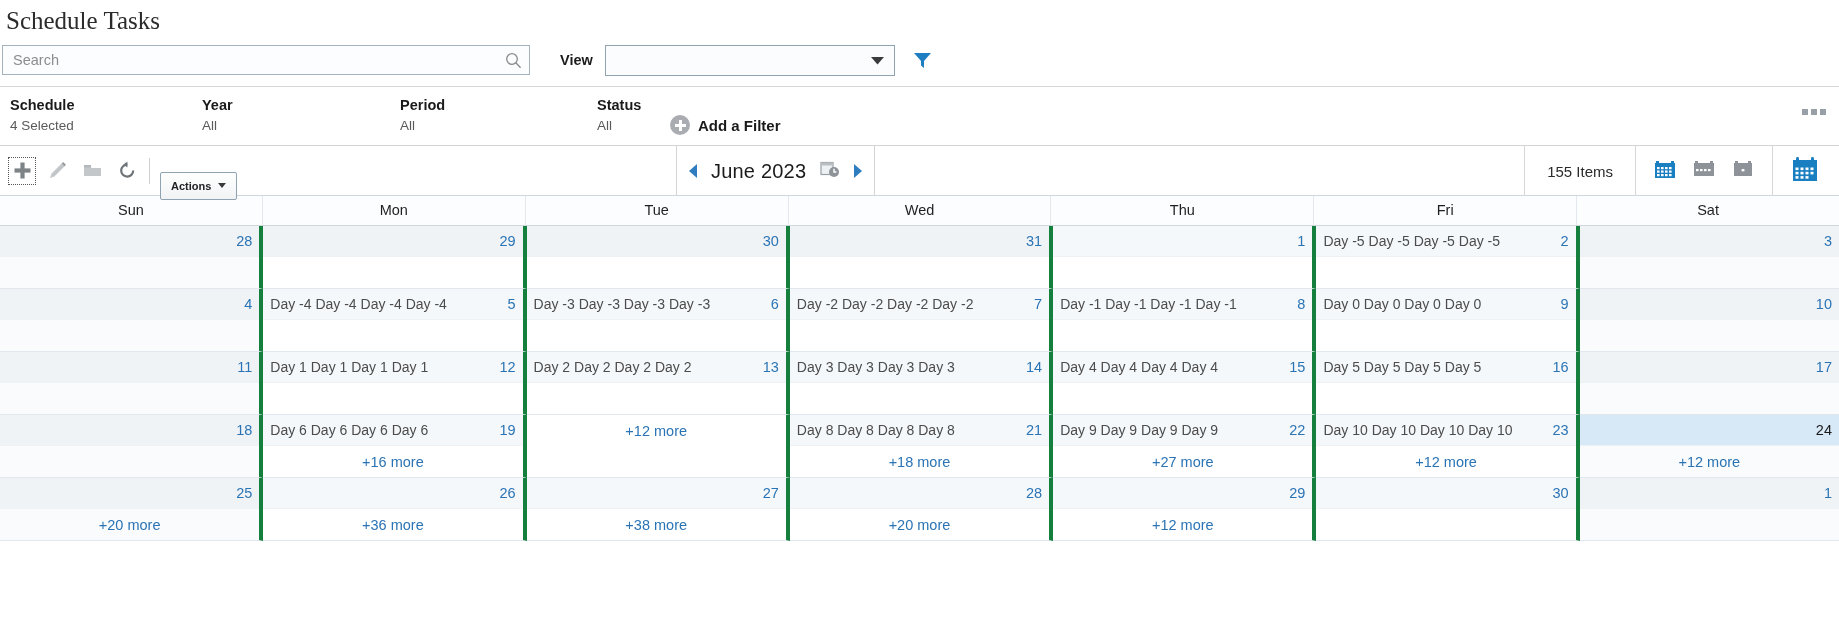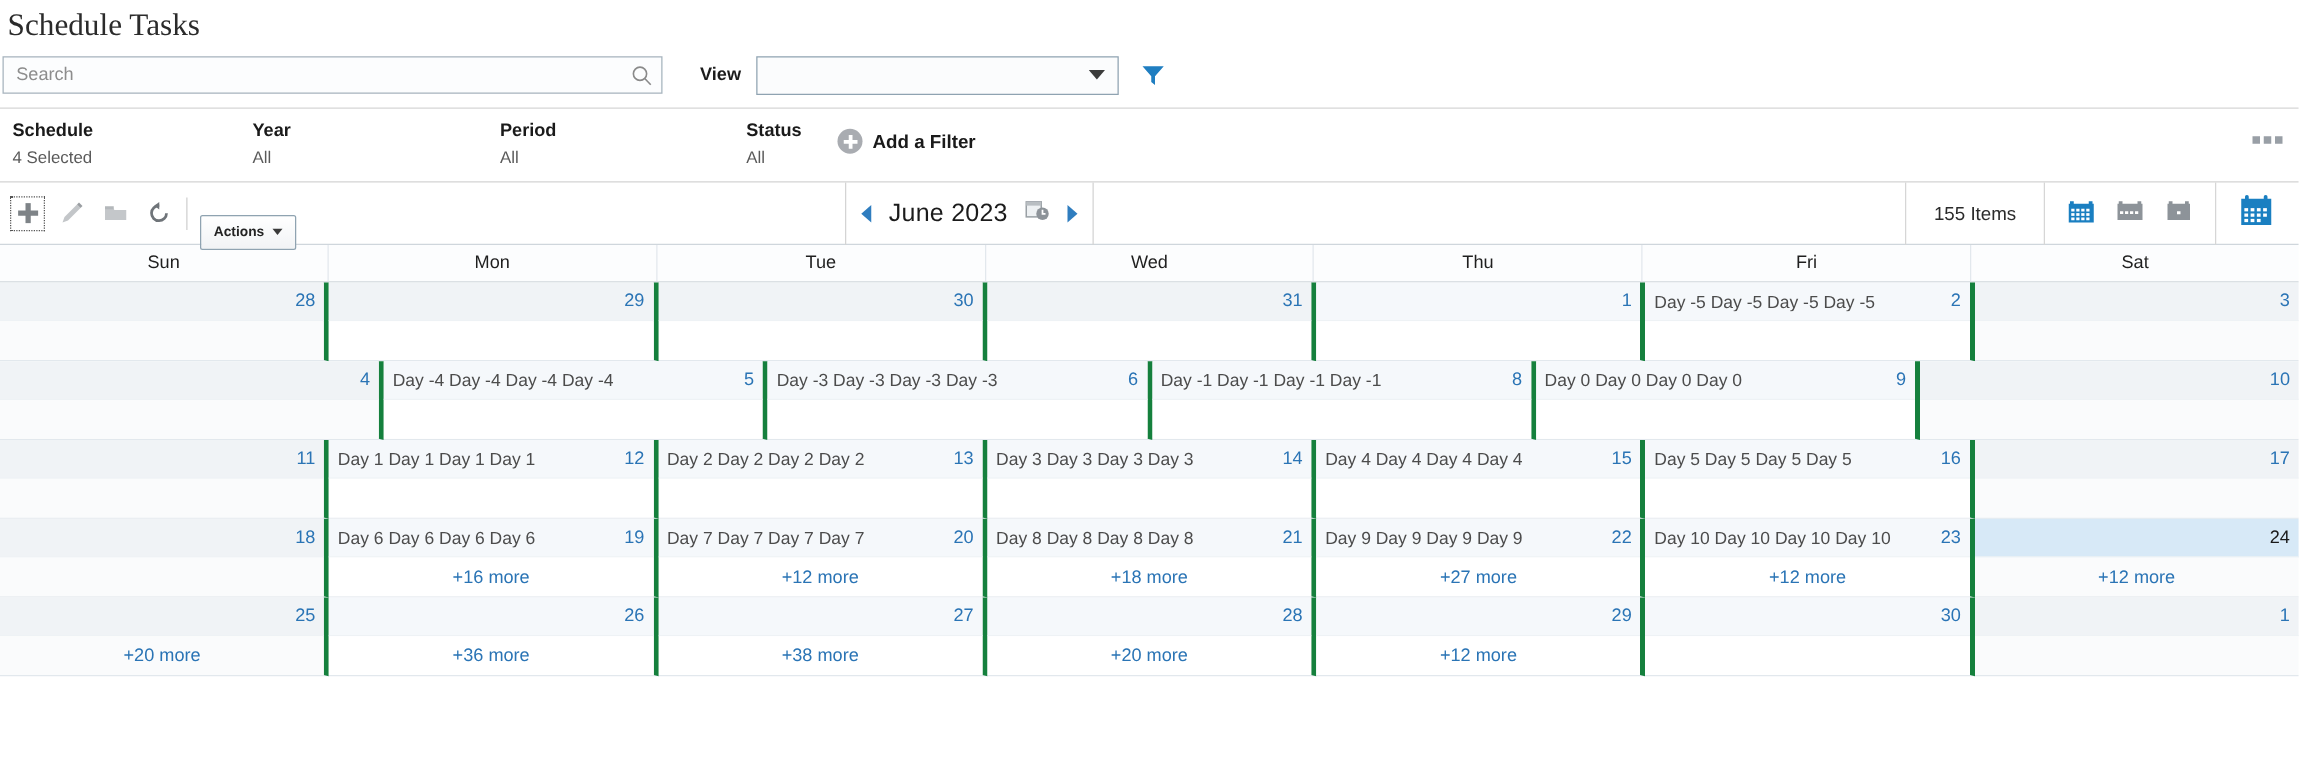--- a/index.html
+++ b/index.html
@@ -69,21 +69,21 @@
     height: 59px;
     position: relative;
     padding-top: 8px;
   }
   .filt {
     position: absolute; top: 9px;
   }
   .filt .fl-label { font-size: 14.5px; font-weight: bold; color:#1a1a1a; line-height: 19px; }
   .filt .fl-value { font-size: 13.5px; color:#5a5a5a; line-height: 22px; }
   .add-filter {
-    position: absolute; left: 670px; top: 16px;
+    position: absolute; left: 670px; top: 28px;
     display:flex; align-items:center; gap:8px;
   }
   .add-filter .plus-circle {
     width: 20px; height: 20px; border-radius: 50%;
     background:#a9acb1; position:relative; flex:0 0 auto;
   }
   .add-filter .plus-circle:before, .add-filter .plus-circle:after {
     content:""; position:absolute; background:#fff;
   }
   .add-filter .plus-circle:before { left:4.5px; top:9px; width:11px; height:2.5px; }
@@ -458,20 +458,29 @@
             <div class="daynum-row">
               <span class="ev">Day -3 Day -3 Day -3 Day -3</span>
               <span class="dn">6</span>
             </div>
             <div class="body-row">
               <span class="more"></span>
             </div>
           </div>
           <div class="cell">
             <div class="daynum-row">
+              <span class="ev">Day -2 Day -2 Day -2 Day -2</span>
+              <span class="dn">7</span>
+            </div>
+            <div class="body-row">
+              <span class="more"></span>
+            </div>
+          </div>
+          <div class="cell">
+            <div class="daynum-row">
               <span class="ev">Day -1 Day -1 Day -1 Day -1</span>
               <span class="dn">8</span>
             </div>
             <div class="body-row">
               <span class="more"></span>
             </div>
           </div>
           <div class="cell">
             <div class="daynum-row">
               <span class="ev">Day 0 Day 0 Day 0 Day 0</span>
@@ -569,24 +578,20 @@
           <div class="cell">
             <div class="daynum-row">
               <span class="ev">Day 6 Day 6 Day 6 Day 6</span>
               <span class="dn">19</span>
             </div>
             <div class="body-row">
               <span class="more">+16 more</span>
             </div>
           </div>
           <div class="cell">
-            <div class="daynum-row">
-              <span class="ev">Day 7 Day 7 Day 7 Day 7</span>
-              <span class="dn">20</span>
-            </div>
             <div class="body-row">
               <span class="more">+12 more</span>
             </div>
           </div>
           <div class="cell">
             <div class="daynum-row">
               <span class="ev">Day 8 Day 8 Day 8 Day 8</span>
               <span class="dn">21</span>
             </div>
             <div class="body-row">

